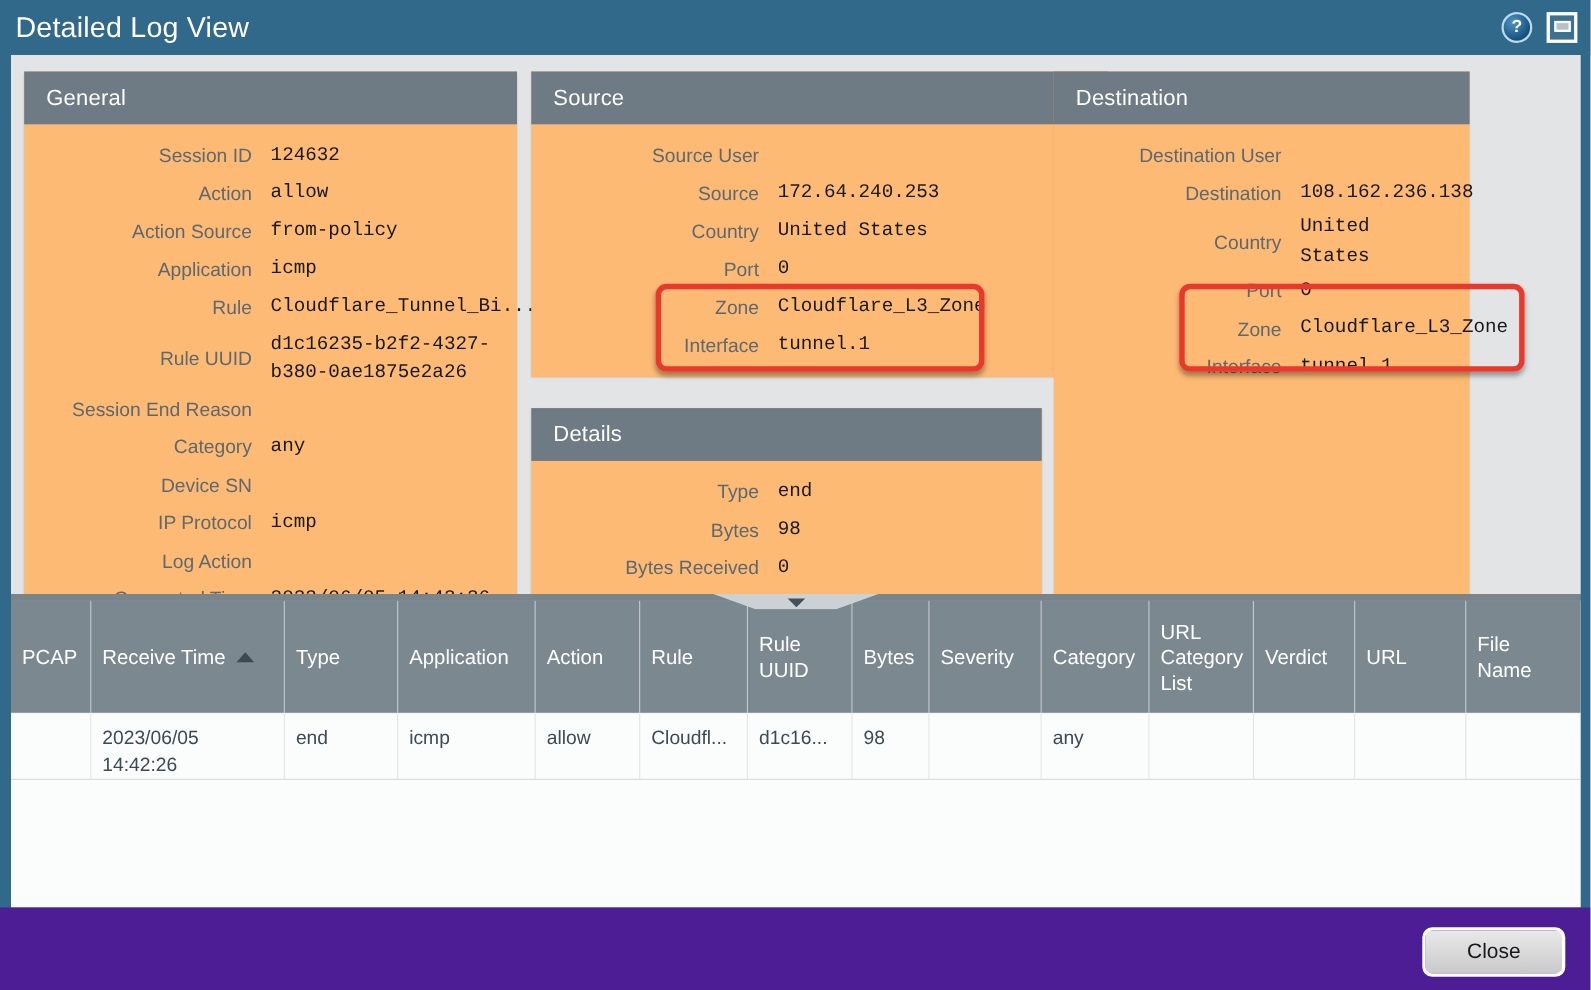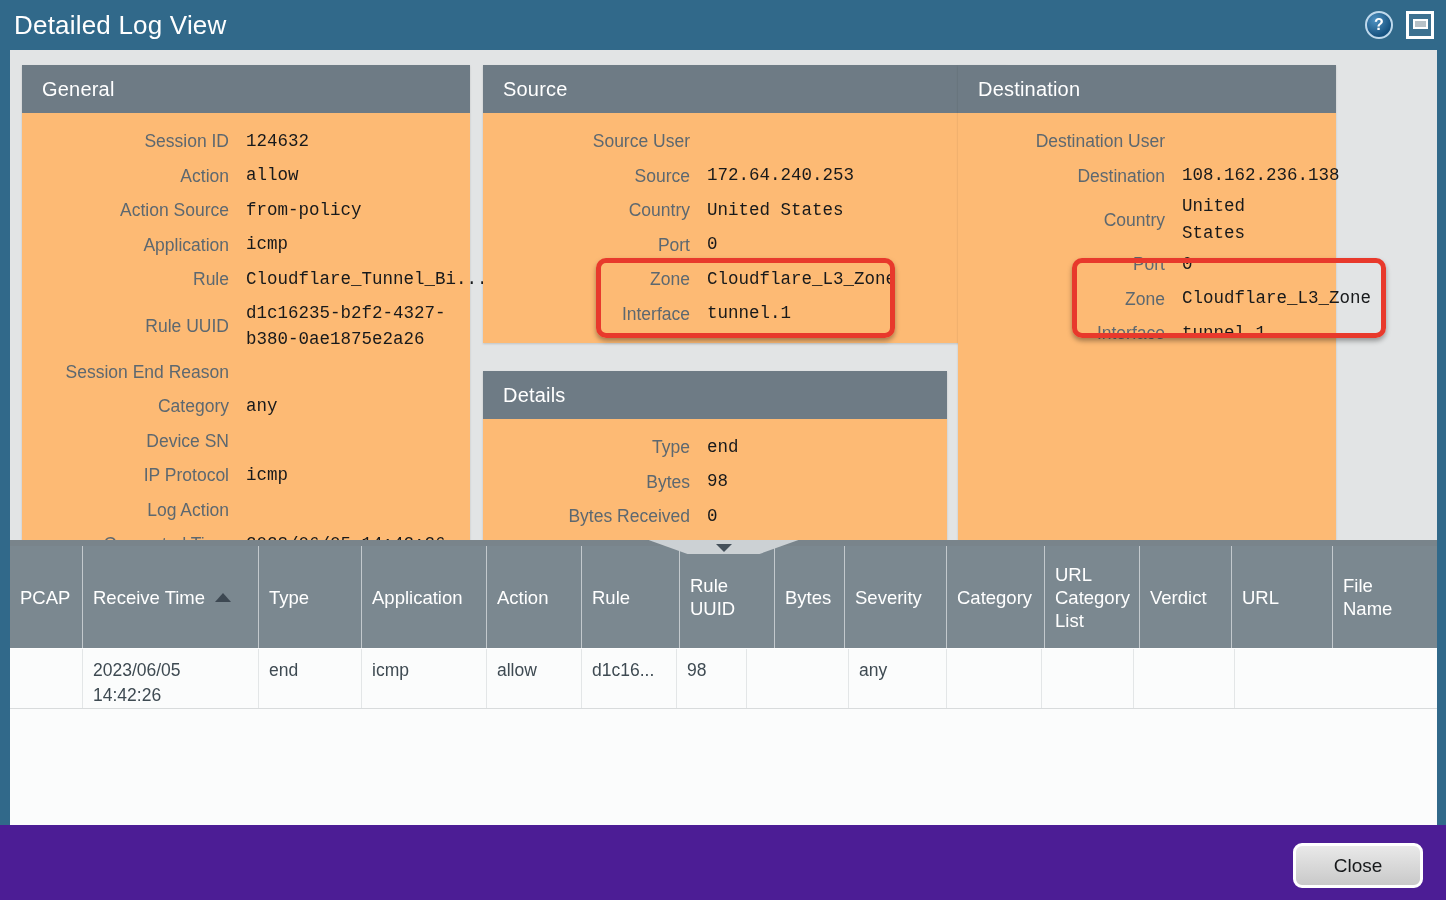--- a/index.html
+++ b/index.html
@@ -283,20 +283,21 @@
       <div class="th c13">
           <span>File Name</span>
         </div>
     </div>
     <div class="trow">
       <div class="td c0"></div>
       <div class="td c1">2023/06/05 14:42:26</div>
       <div class="td c2">end</div>
       <div class="td c3">icmp</div>
       <div class="td c4">allow</div>
+      <div class="td c5">Cloudfl...</div>
       <div class="td c6">d1c16...</div>
       <div class="td c7">98</div>
       <div class="td c8"></div>
       <div class="td c9">any</div>
       <div class="td c10"></div>
       <div class="td c11"></div>
       <div class="td c12"></div>
       <div class="td c13"></div>
     </div>
   </div>

